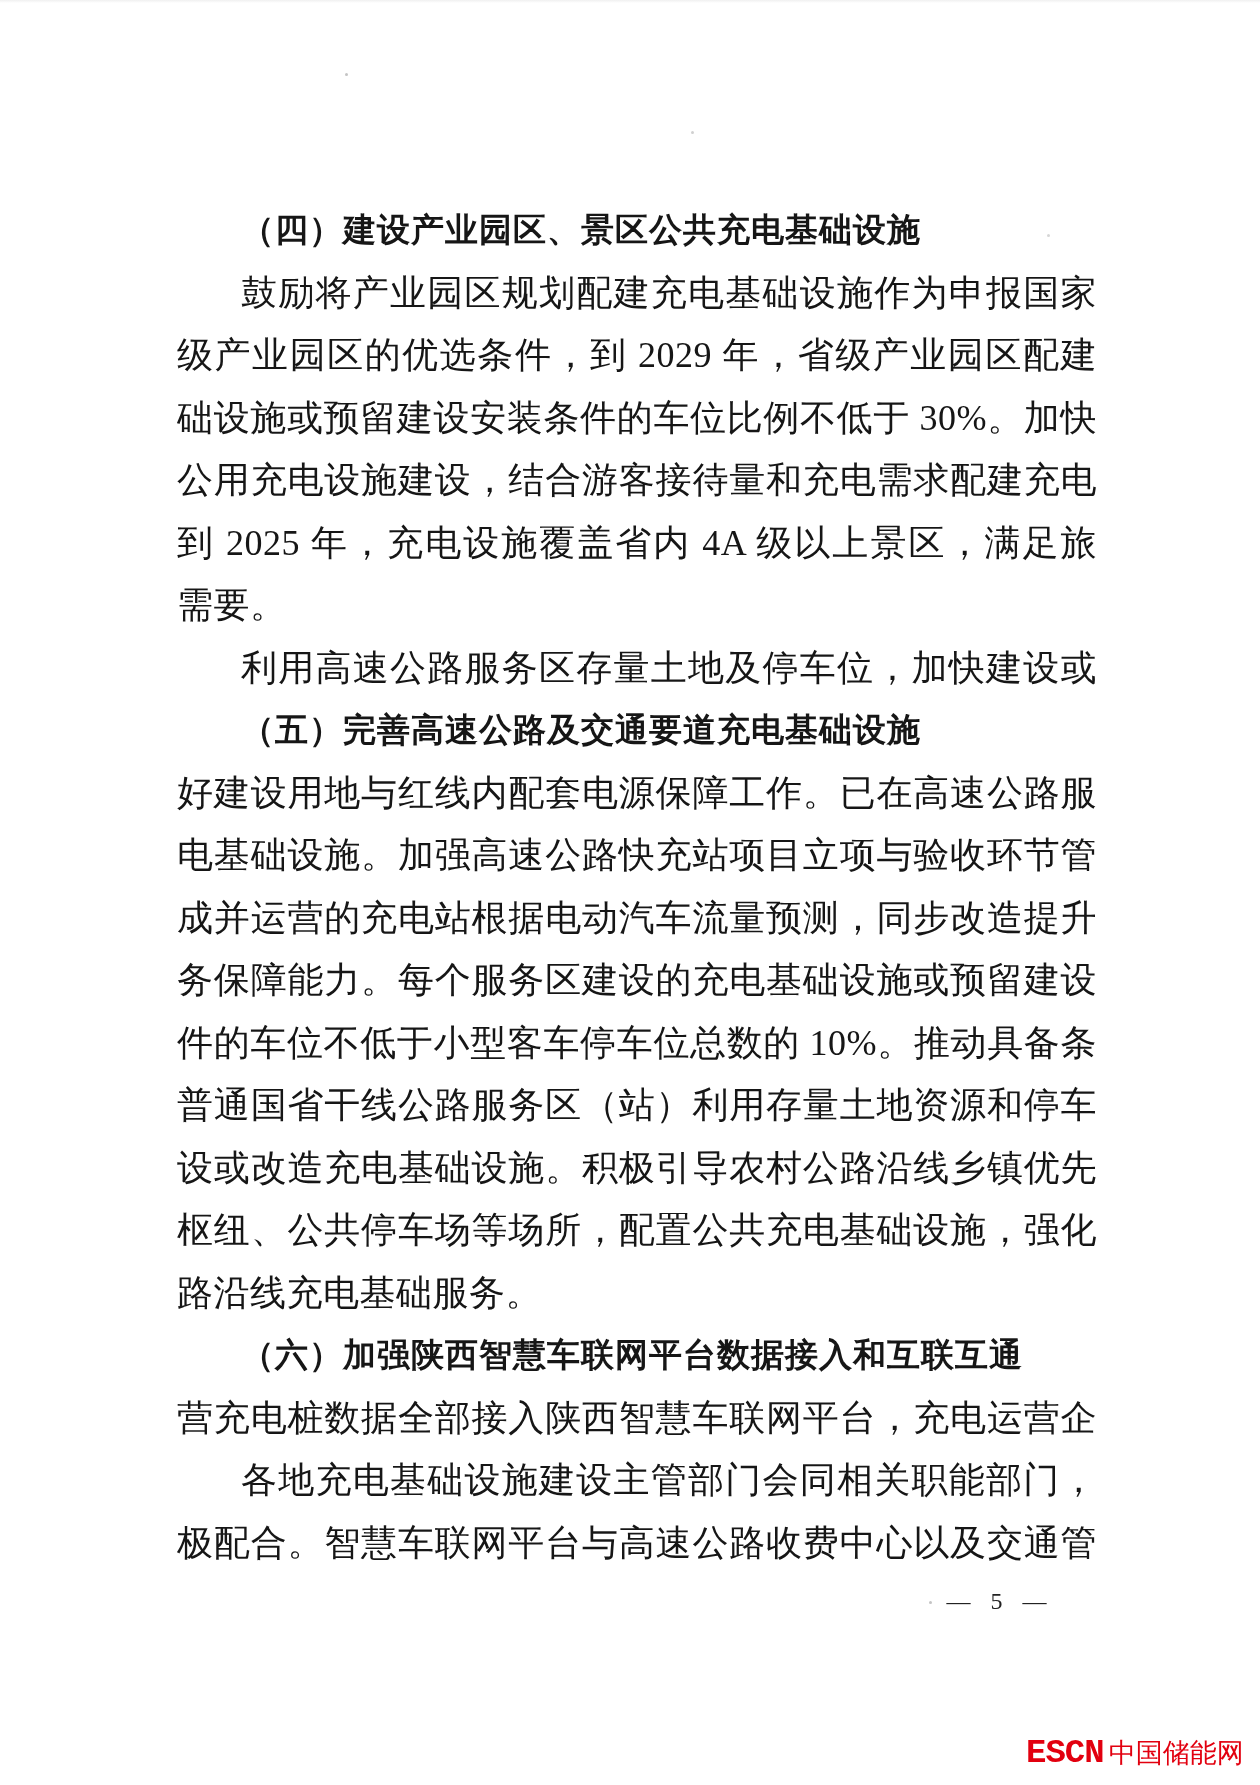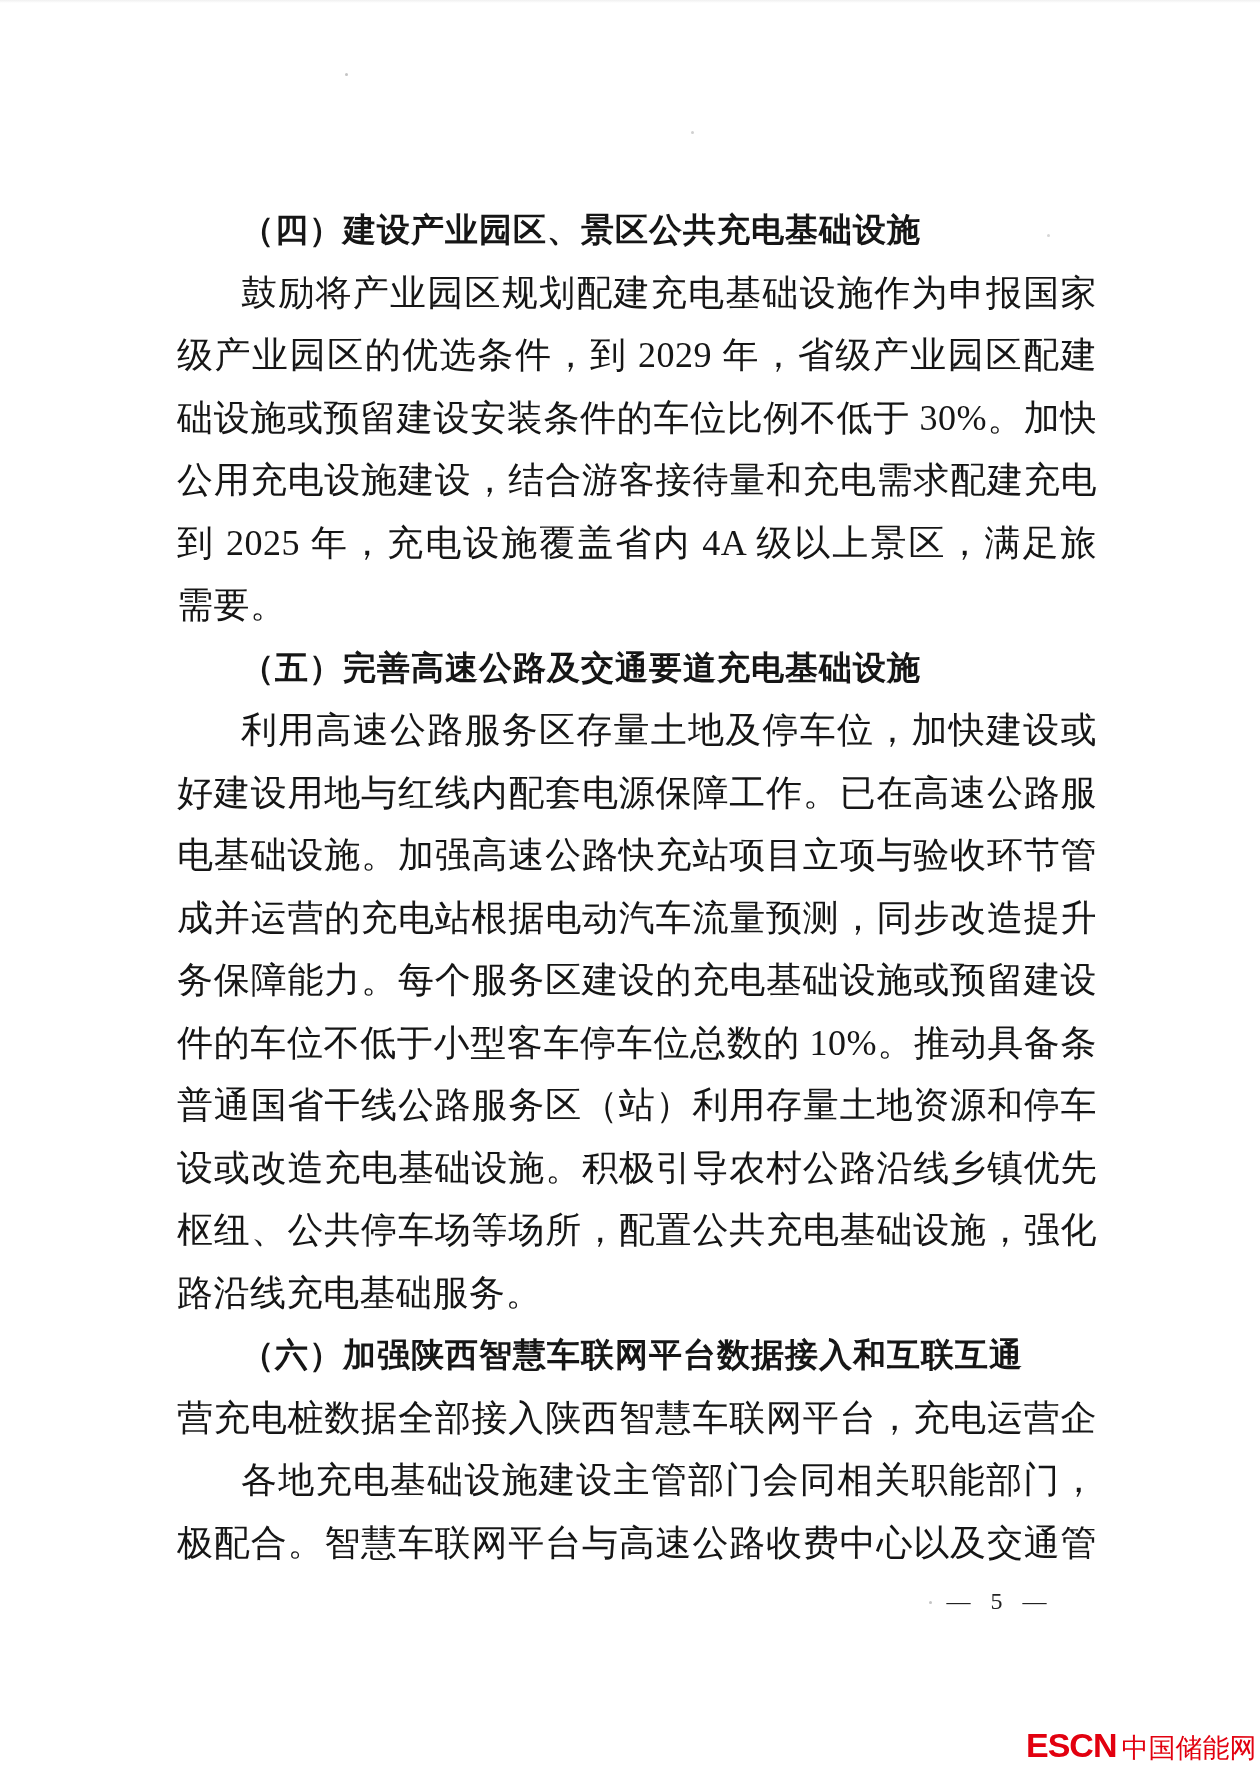--- a/index.html
+++ b/index.html
@@ -54,24 +54,25 @@
   }
   .logo {
     position: absolute;
     left: 1026px;
     top: 1726px;
     display: flex;
     align-items: baseline;
     white-space: nowrap;
   }
   .logo-latin {
-    font-family: Liberation Sans, sans-serif;
+    font-family: Liberation Mono, monospace;
     font-weight: 800;
     font-size: 34px;
     letter-spacing: -1px;
+    margin-top: 8px;
   }
   .logo-cjk {
     font-family: "Liberation Sans", sans-serif;
     font-weight: 400;
     font-size: 27px;
     margin-left: 5px;
   }
   .speck {
     position: absolute;
     width: 3px; height: 3px;
@@ -95,22 +96,22 @@
   <div class="speck s4"></div>
 
   <div class="doc" id="doc-content">
       <div class="line heading">（四）建设产业园区、景区公共充电基础设施</div>
       <div class="line indent justify">鼓励将产业园区规划配建充电基础设施作为申报国家级和省</div>
       <div class="line justify">级产业园区的优选条件，到 2029 年，省级产业园区配建充电基</div>
       <div class="line justify">础设施或预留建设安装条件的车位比例不低于 30%。加快景区</div>
       <div class="line justify">公用充电设施建设，结合游客接待量和充电需求配建充电设施，</div>
       <div class="line justify">到 2025 年，充电设施覆盖省内 4A 级以上景区，满足旅游出行</div>
       <div class="line">需要。</div>
+      <div class="line indent justify">利用高速公路服务区存量土地及停车位，加快建设或改造充</div>
       <div class="line heading">（五）完善高速公路及交通要道充电基础设施</div>
-      <div class="line indent justify">利用高速公路服务区存量土地及停车位，加快建设或改造充</div>
       <div class="line justify">好建设用地与红线内配套电源保障工作。已在高速公路服务区建</div>
       <div class="line justify">电基础设施。加强高速公路快充站项目立项与验收环节管理，做</div>
       <div class="line justify">成并运营的充电站根据电动汽车流量预测，同步改造提升充电服</div>
       <div class="line justify">务保障能力。每个服务区建设的充电基础设施或预留建设安装条</div>
       <div class="line justify">件的车位不低于小型客车停车位总数的 10%。推动具备条件的</div>
       <div class="line justify">普通国省干线公路服务区（站）利用存量土地资源和停车位，建</div>
       <div class="line justify">设或改造充电基础设施。积极引导农村公路沿线乡镇优先在交通</div>
       <div class="line justify">枢纽、公共停车场等场所，配置公共充电基础设施，强化农村公</div>
       <div class="line">路沿线充电基础服务。</div>
       <div class="line heading">（六）加强陕西智慧车联网平台数据接入和互联互通</div>

